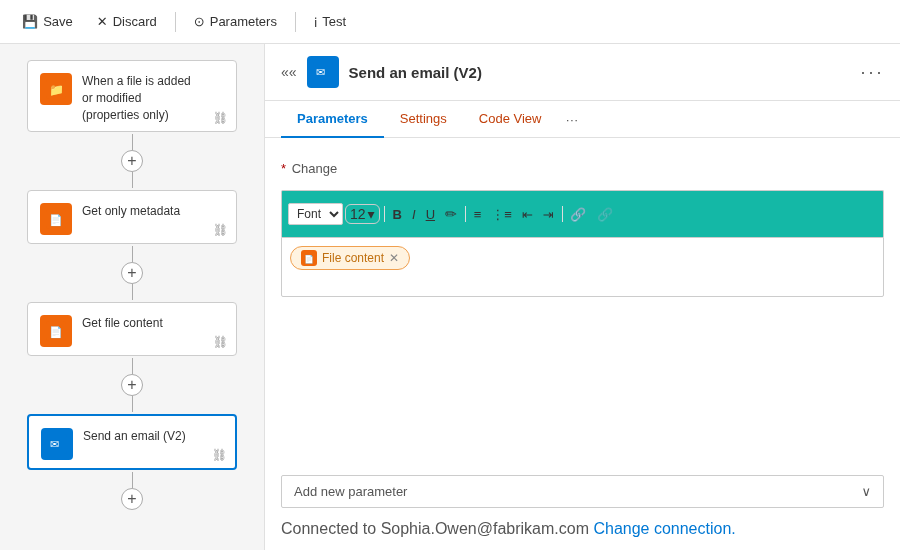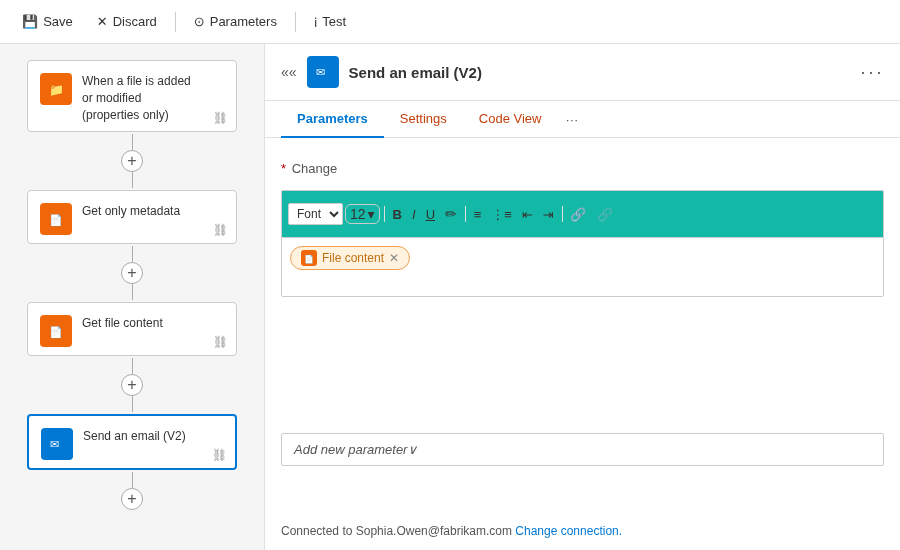--- a/index.html
+++ b/index.html
@@ -145,28 +145,28 @@
     }
     .token-icon {
       width: 16px; height: 16px; background: #f0670a; border-radius: 3px;
       display: flex; align-items: center; justify-content: center;
       color: #fff; font-size: 9px;
     }
     .token-close { cursor: pointer; color: #888; font-size: 12px; }
 
     
     .add-param {
-      display: flex; align-items: center; 
+      display: flex; align-items: center; justify-content: space-between;
       border: 1px solid #ccc; border-radius: 2px; padding: 8px 12px;
-      cursor: pointer; color: #555; font-size: 13px; margin: 0 16px 12px; font-style: italic;
+      cursor: pointer; color: #555; font-size: 13px; margin: 0 16px 12px;
     }
 
     
     .connection-info {
-      padding: 0 16px 12px; font-size: 12px; color: #555; margin-top: 46px;
+      padding: 0 16px 12px; font-size: 16px; color: #555;
     }
     .connection-info a { color: #0078d4; text-decoration: none; cursor: pointer; }
   </style>
 </head>
 <body>
 
 <div class="toolbar">
   <button class="toolbar-btn">
     <span>💾</span>
     <span>Save</span>

